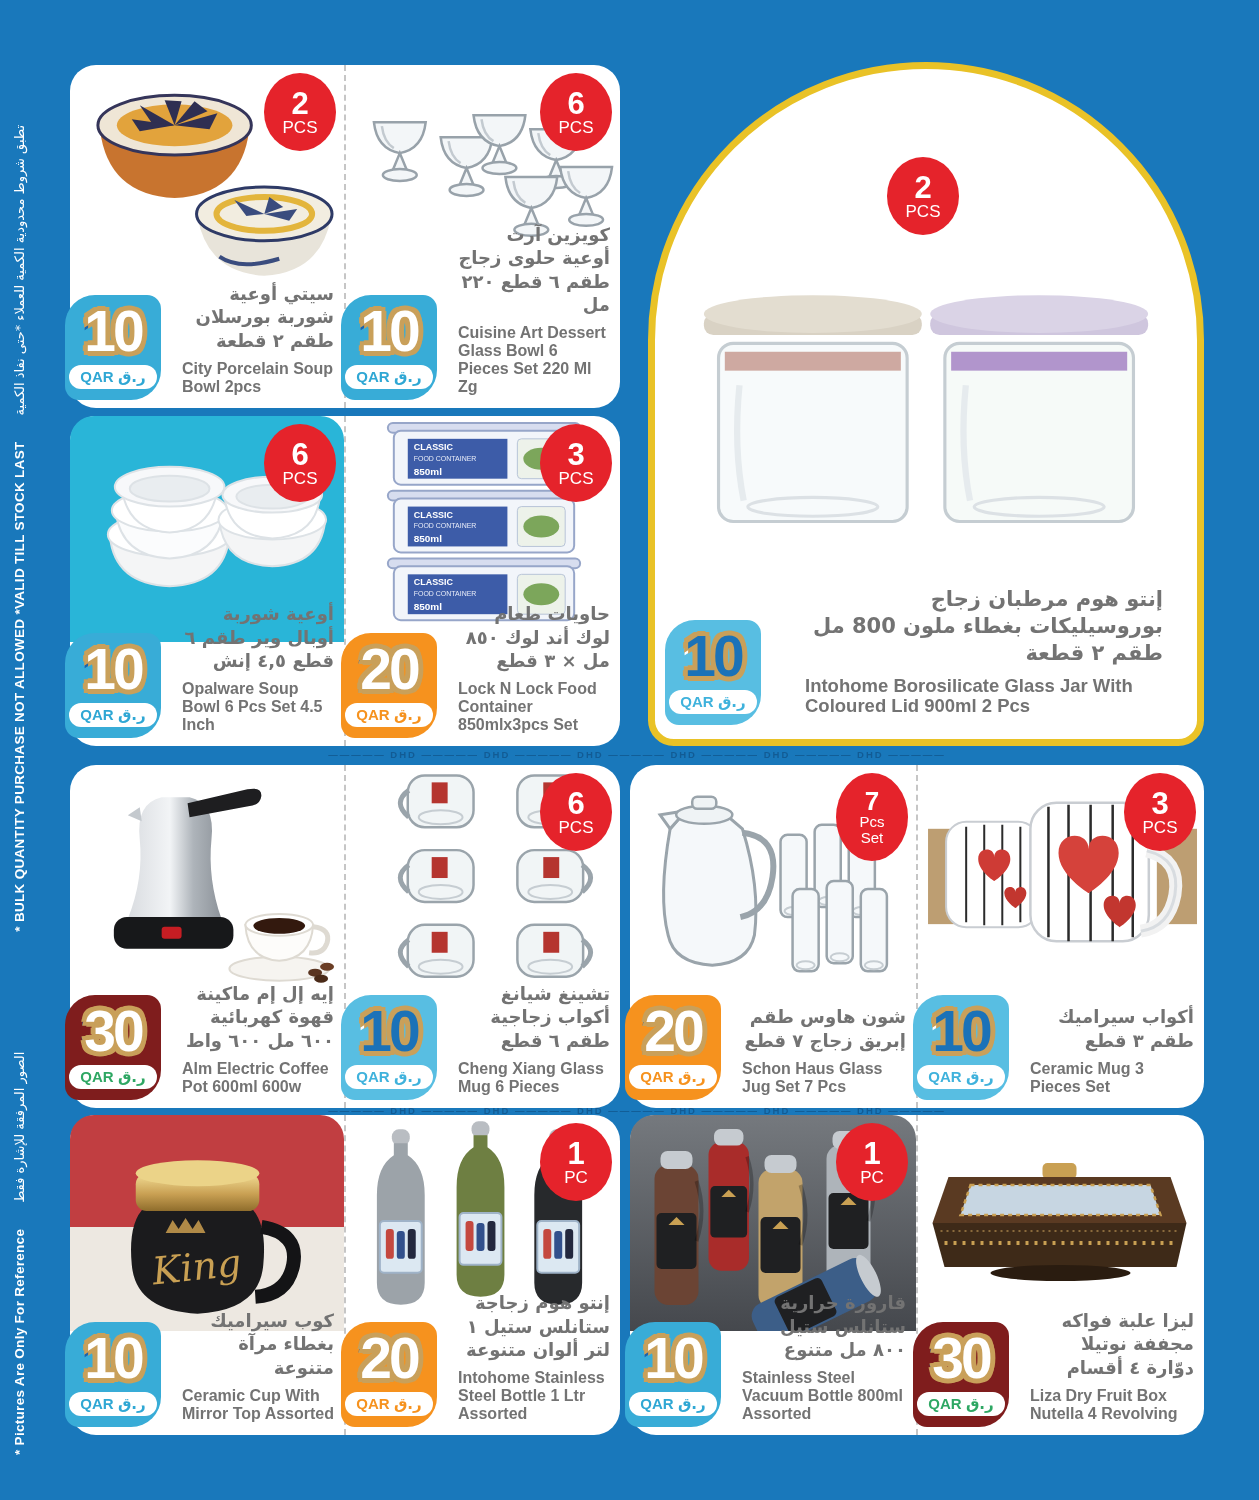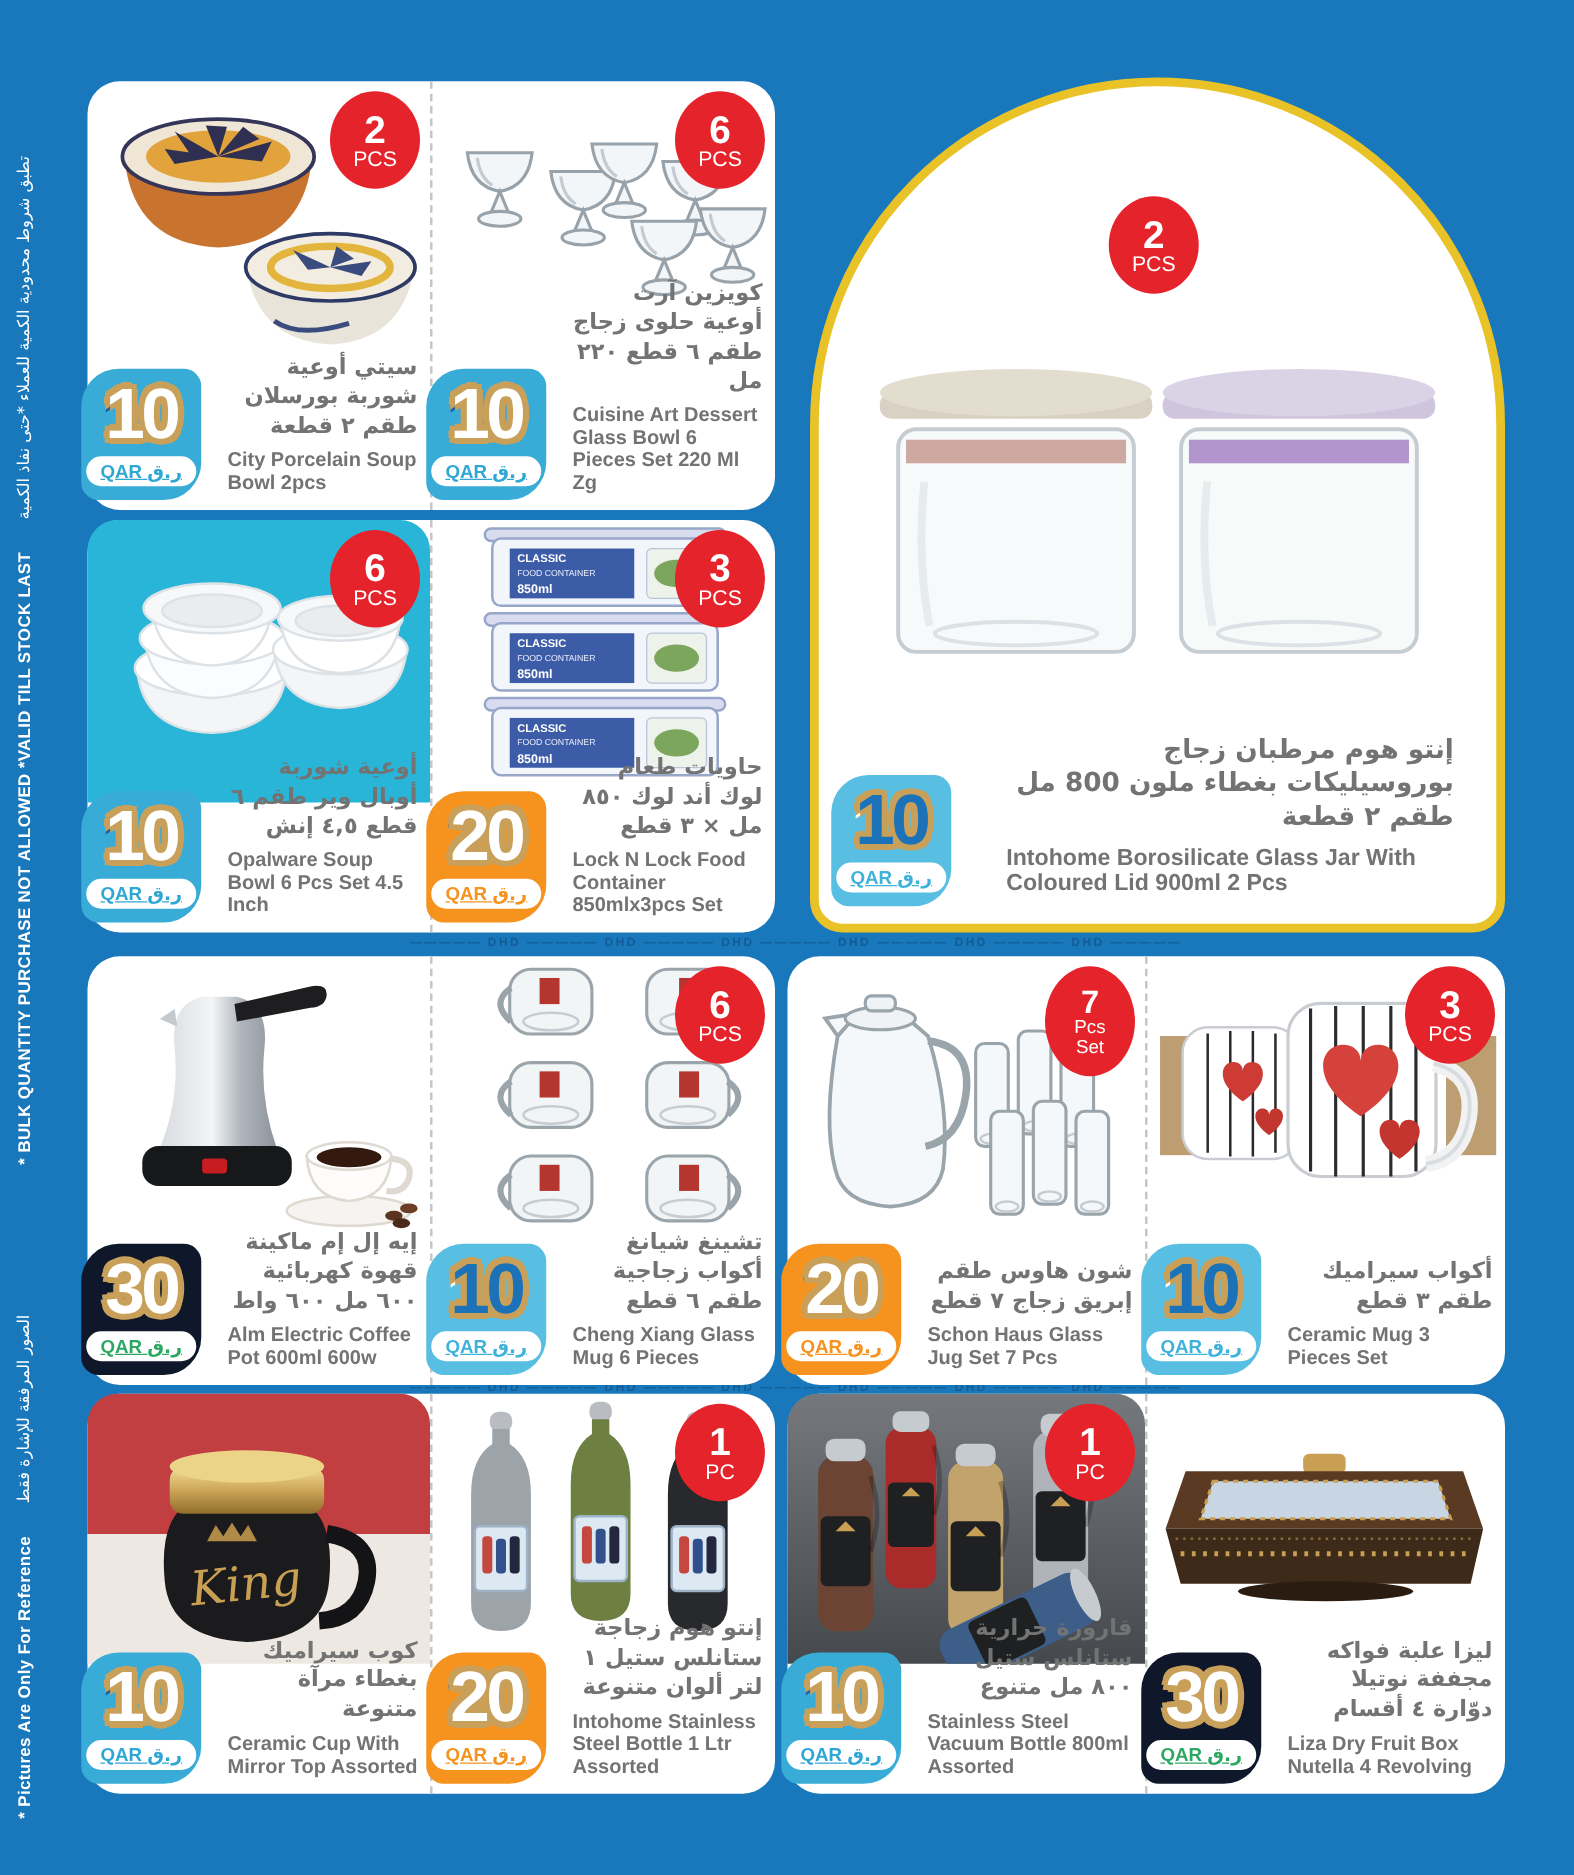--- a/index.html
+++ b/index.html
@@ -46,30 +46,30 @@
   .pcs.three{height:88px;}
   .pcs.three .pcs-n{font-size:26px;}
   .pcs.three .pcs-l{font-size:15px;}
 
   
   .tag{position:absolute;left:-5px;bottom:8px;width:96px;z-index:5;text-align:center;
     padding:9px 4px 11px;box-sizing:border-box;border-radius:30px 14px 30px 14px;}
   .tag-cyan{background:#38ACD7;}
   .tag-cyanlight{background:#58BEE2;}
   .tag-orange{background:#F6921E;}
-  .tag-green{background:#0f172a;}
+  .tag-green{background:#7f1d1d;}
   .price-num{font-size:57px;font-weight:bold;line-height:.95;letter-spacing:-3px;paint-order:stroke;}
   .num-light{color:#fff;-webkit-text-stroke:7px #1B63AD;
     text-shadow:-5px 0 0 #C9A05A,5px 0 0 #C9A05A,0 -5px 0 #C9A05A,0 5px 0 #C9A05A,
     -4px -4px 0 #C9A05A,4px -4px 0 #C9A05A,-4px 4px 0 #C9A05A,4px 4px 0 #C9A05A;}
   .num-dark{color:#1B72B8;-webkit-text-stroke:7px #fff;
     text-shadow:-5px 0 0 #C9A05A,5px 0 0 #C9A05A,0 -5px 0 #C9A05A,0 5px 0 #C9A05A,
     -4px -4px 0 #C9A05A,4px -4px 0 #C9A05A,-4px 4px 0 #C9A05A,4px 4px 0 #C9A05A;}
   .qar-pill{display:inline-block;background:#fff;border-radius:15px;padding:3px 11px;
-    font-size:15px;font-weight:bold;margin-top:7px;white-space:nowrap;text-decoration:underline;}
+    font-size:15px;font-weight:bold;margin-top:7px;white-space:nowrap;}
   .tag-cyan .qar-pill{color:#2FA7D4;}
   .tag-cyanlight .qar-pill{color:#3FB2DC;}
   .tag-orange .qar-pill{color:#F6921E;}
   .tag-green .qar-pill{color:#2EA763;}
   .qar-pill .ar{font-family:"DejaVu Sans",sans-serif;}
 
   
   .names{position:absolute;left:112px;right:10px;bottom:12px;z-index:2;color:#737373;}
   .name-ar{font-family:"DejaVu Sans",sans-serif;direction:rtl;text-align:right;
     font-size:18px;font-weight:bold;line-height:1.3;}

